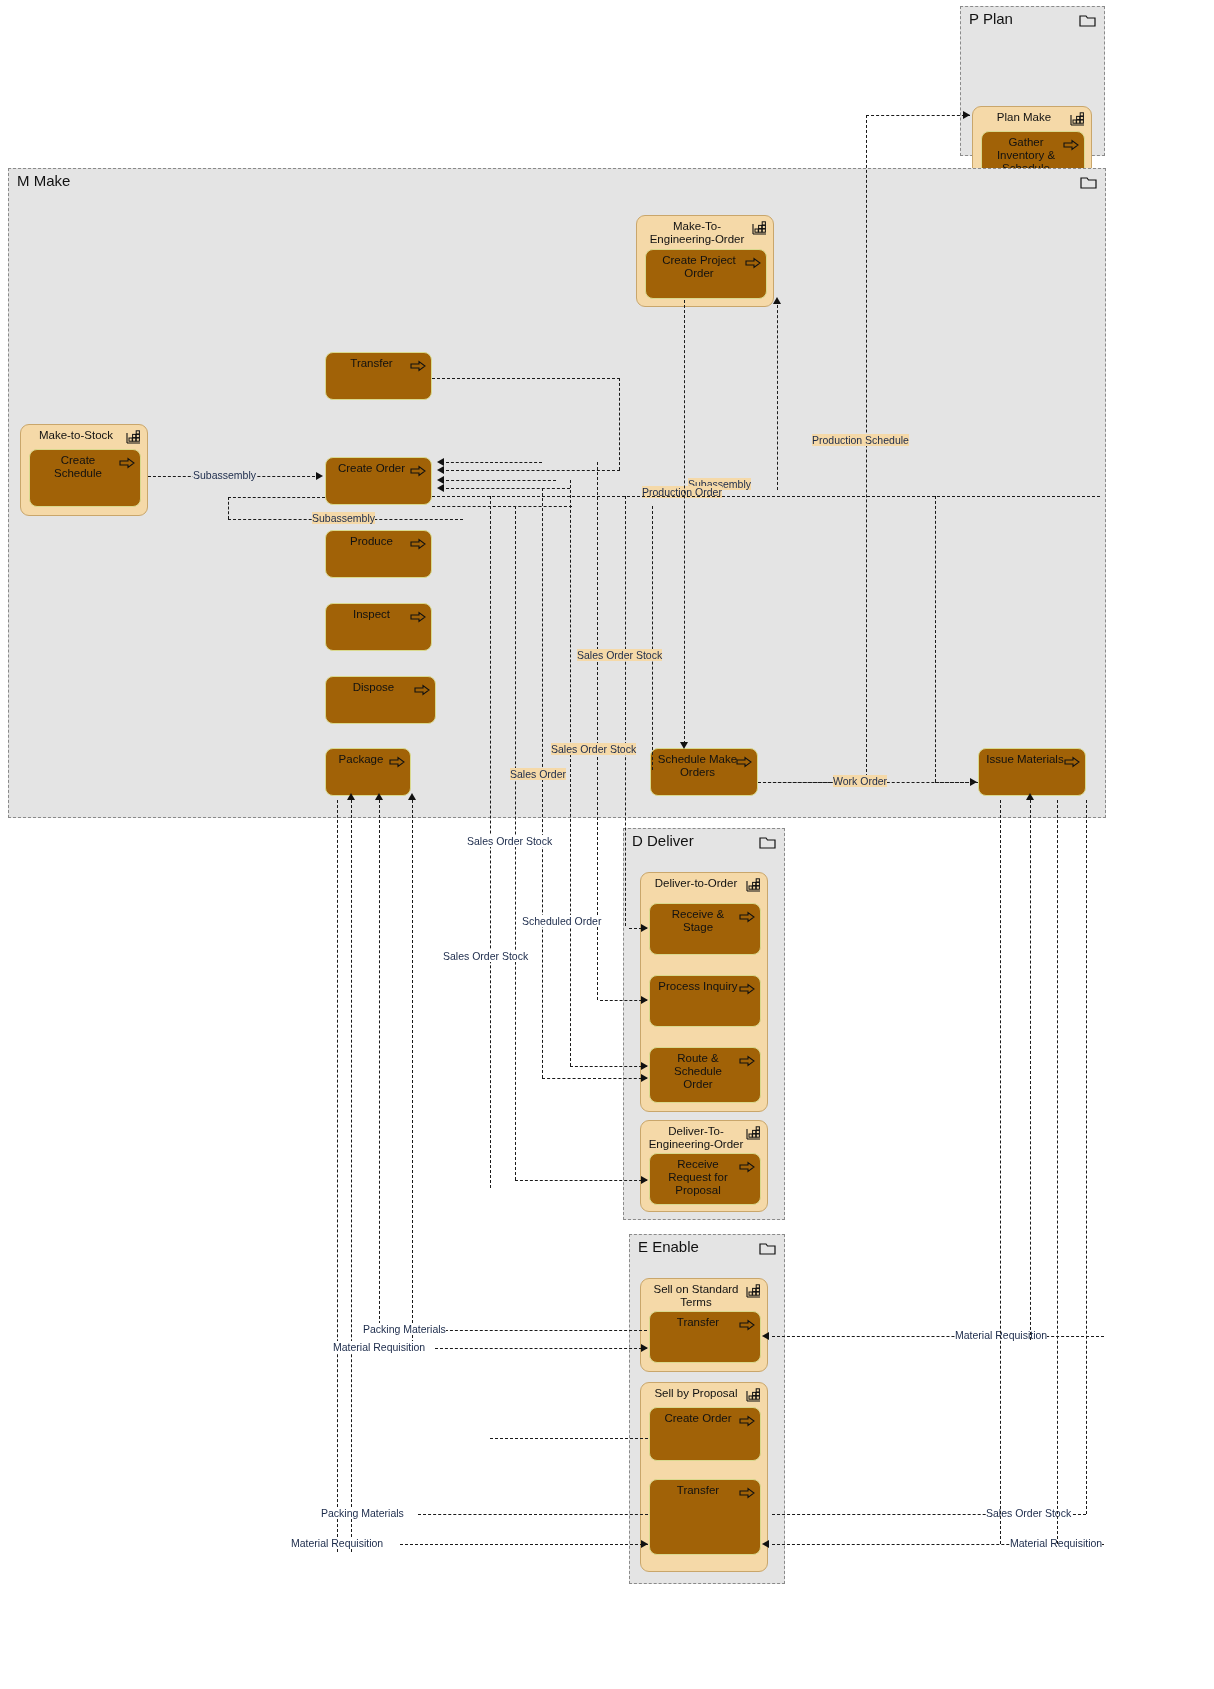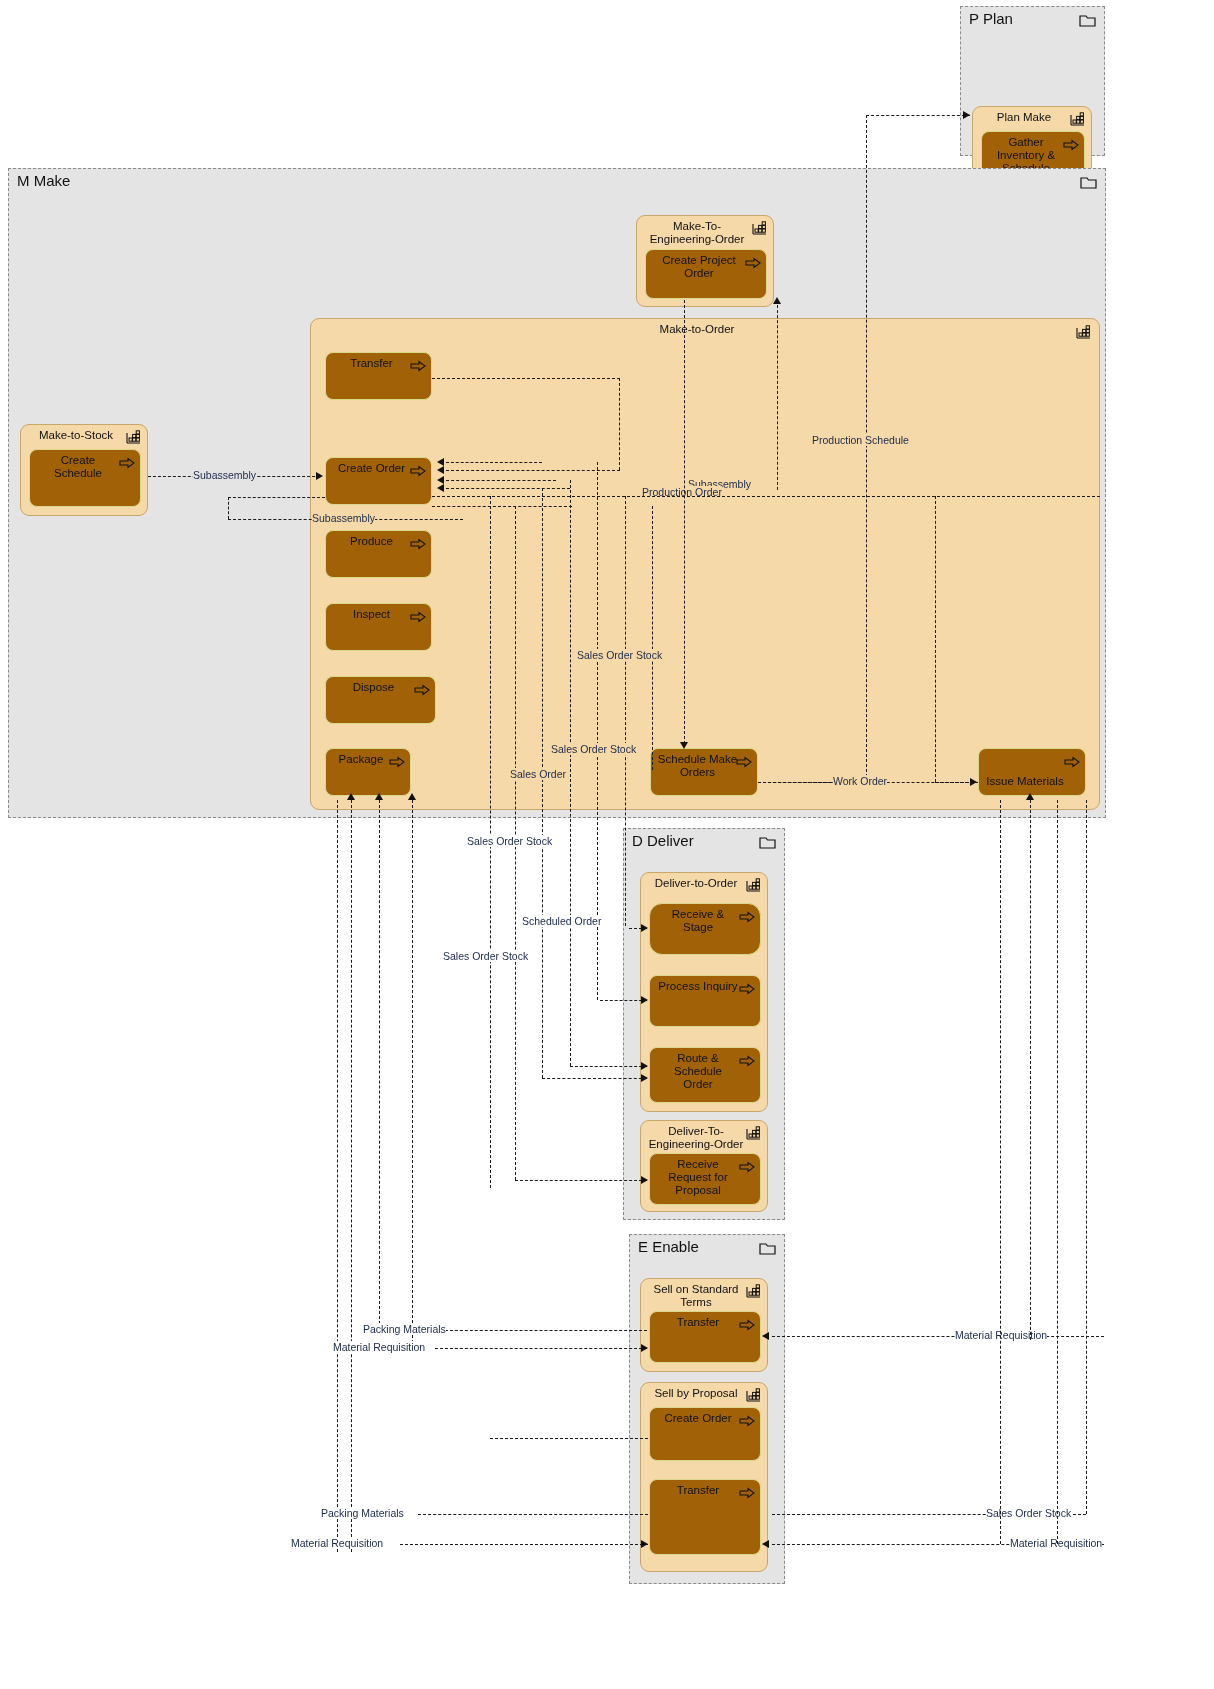--- a/index.html
+++ b/index.html
@@ -129,34 +129,20 @@
       <span class="p-label" style="white-space:pre-line;">Create Project
 Order</span>
       <span class="arrow-icon">
         <svg width="16" height="12" viewBox="0 0 16 12">
             <path d="M1 4 h8 V1.5 L15 6 l-6 4.5 V8 H1 Z" fill="none" stroke="#111" stroke-width="1.1"></path>
           </svg>
       </span>
     </div>
   </div>
 
-  <div class="subproc" style="left:310px;top:318px;width:790px;height:492px;">
-    <span class="sp-title">Make-to-Order</span>
-    <span class="grid-icon" style="right:8px;top:6px;">
-      <svg width="15" height="14" viewBox="0 0 15 14">
-          <path d="M1 13 V3 M1 13 H14" stroke="#111" stroke-width="1.1" fill="none"></path>
-          <rect x="3" y="8" width="3.2" height="3.2" fill="none" stroke="#111" stroke-width="1"></rect>
-          <rect x="6.6" y="8" width="3.2" height="3.2" fill="none" stroke="#111" stroke-width="1"></rect>
-          <rect x="10.2" y="8" width="3.2" height="3.2" fill="none" stroke="#111" stroke-width="1"></rect>
-          <rect x="6.6" y="4.4" width="3.2" height="3.2" fill="none" stroke="#111" stroke-width="1"></rect>
-          <rect x="10.2" y="4.4" width="3.2" height="3.2" fill="none" stroke="#111" stroke-width="1"></rect>
-          <rect x="10.2" y="0.8" width="3.2" height="3.2" fill="none" stroke="#111" stroke-width="1"></rect>
-        </svg>
-    </span>
-  </div>
 
   <div class="proc" style="left:325px;top:352px;width:107px;height:48px;">
     <span class="p-label">Transfer</span>
     <span class="arrow-icon"><svg width="16" height="12" viewBox="0 0 16 12">
           <path d="M1 4 h8 V1.5 L15 6 l-6 4.5 V8 H1 Z" fill="none" stroke="#111" stroke-width="1.1"></path>
         </svg></span>
   </div>
   <div class="proc" style="left:325px;top:457px;width:107px;height:48px;">
     <span class="p-label">Create Order</span>
     <span class="arrow-icon"><svg width="16" height="12" viewBox="0 0 16 12">
@@ -188,21 +174,21 @@
         </svg></span>
   </div>
   <div class="proc" style="left:650px;top:748px;width:108px;height:48px;">
     <span class="p-label" style="white-space:pre-line;left:3px;right:16px;">Schedule Make
 Orders</span>
     <span class="arrow-icon"><svg width="16" height="12" viewBox="0 0 16 12">
           <path d="M1 4 h8 V1.5 L15 6 l-6 4.5 V8 H1 Z" fill="none" stroke="#111" stroke-width="1.1"></path>
         </svg></span>
   </div>
   <div class="proc" style="left:978px;top:748px;width:108px;height:48px;">
-    <span class="p-label" style="left:2px;right:16px;margin-top:22px;">Issue Materials</span>
+    <span class="p-label" style="left:2px;right:16px;">Issue Materials</span>
     <span class="arrow-icon"><svg width="16" height="12" viewBox="0 0 16 12">
           <path d="M1 4 h8 V1.5 L15 6 l-6 4.5 V8 H1 Z" fill="none" stroke="#111" stroke-width="1.1"></path>
         </svg></span>
   </div>
 
   <div class="group" style="left:623px;top:828px;width:162px;height:392px;">
     <span class="g-title">D Deliver</span>
     <span class="folder-icon">
       <svg width="17" height="14" viewBox="0 0 17 14">
           <path d="M1 3 h6 l1.5 2 H16 v8 H1 Z" fill="none" stroke="#111" stroke-width="1.2"></path>
@@ -216,21 +202,21 @@
       <svg width="15" height="14" viewBox="0 0 15 14">
           <path d="M1 13 V3 M1 13 H14" stroke="#111" stroke-width="1.1" fill="none"></path>
           <rect x="3" y="8" width="3.2" height="3.2" fill="none" stroke="#111" stroke-width="1"></rect>
           <rect x="6.6" y="8" width="3.2" height="3.2" fill="none" stroke="#111" stroke-width="1"></rect>
           <rect x="10.2" y="8" width="3.2" height="3.2" fill="none" stroke="#111" stroke-width="1"></rect>
           <rect x="6.6" y="4.4" width="3.2" height="3.2" fill="none" stroke="#111" stroke-width="1"></rect>
           <rect x="10.2" y="4.4" width="3.2" height="3.2" fill="none" stroke="#111" stroke-width="1"></rect>
           <rect x="10.2" y="0.8" width="3.2" height="3.2" fill="none" stroke="#111" stroke-width="1"></rect>
         </svg>
     </span>
-    <div class="proc" style="left:8px;top:30px;width:112px;height:52px;border-radius:13px;">
+    <div class="proc" style="left:8px;top:30px;width:112px;height:52px;">
       <span class="p-label" style="white-space:pre-line;">Receive &amp;
 Stage</span>
       <span class="arrow-icon"><svg width="16" height="12" viewBox="0 0 16 12">
             <path d="M1 4 h8 V1.5 L15 6 l-6 4.5 V8 H1 Z" fill="none" stroke="#111" stroke-width="1.1"></path>
           </svg></span>
     </div>
     <div class="proc" style="left:8px;top:102px;width:112px;height:52px;">
       <span class="p-label" style="left:0px;right:14px;">Process Inquiry</span>
       <span class="arrow-icon"><svg width="16" height="12" viewBox="0 0 16 12">
             <path d="M1 4 h8 V1.5 L15 6 l-6 4.5 V8 H1 Z" fill="none" stroke="#111" stroke-width="1.1"></path>

